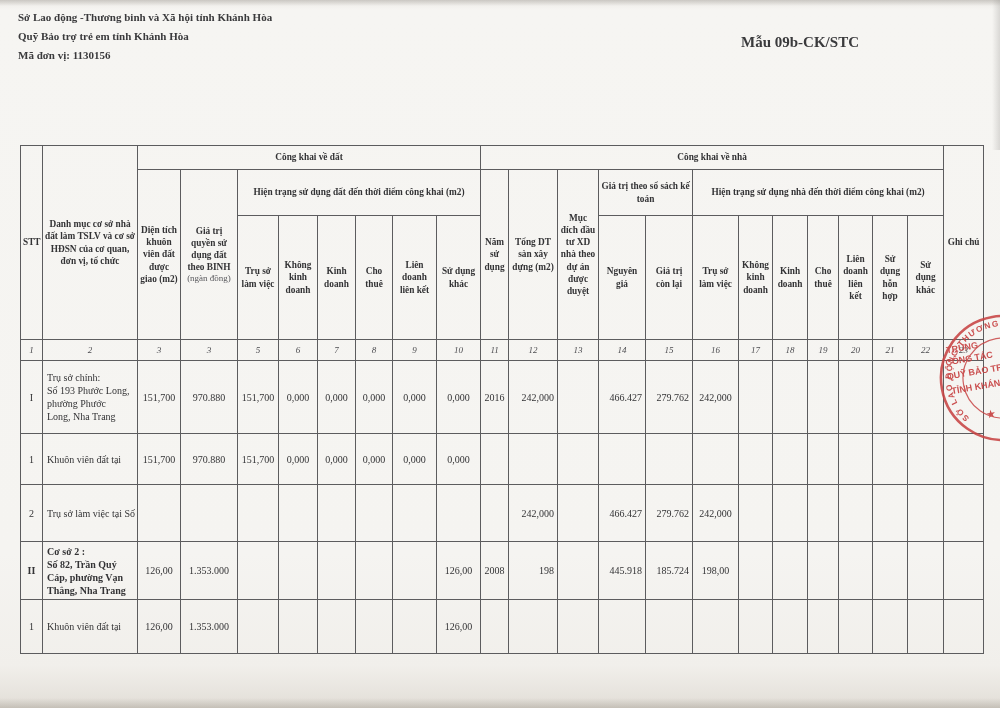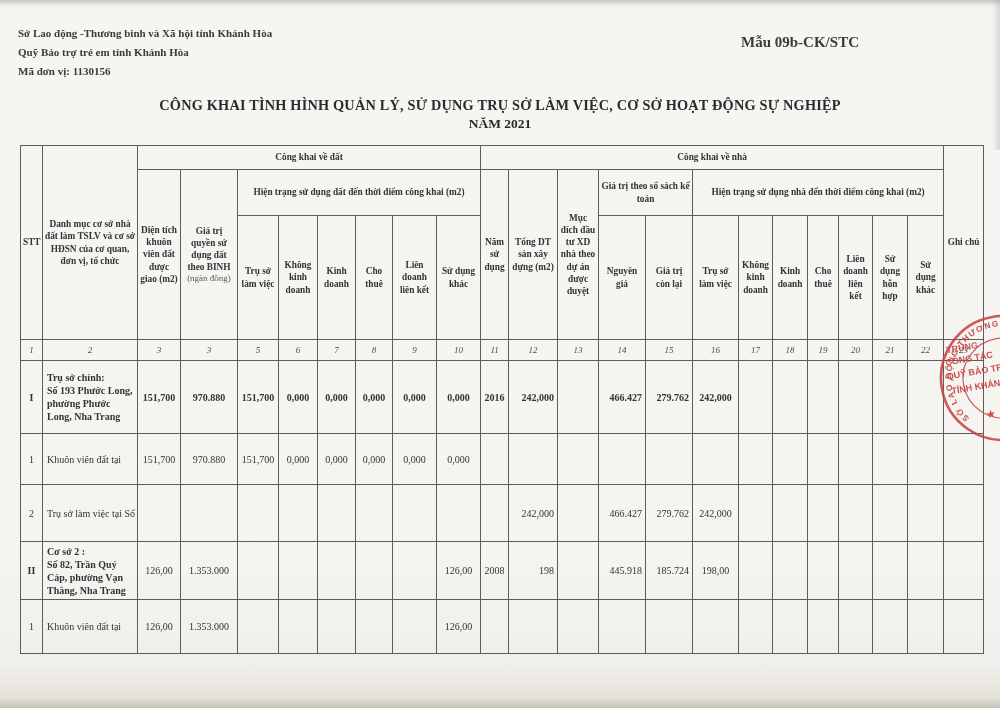--- a/index.html
+++ b/index.html
@@ -7,65 +7,61 @@
   .page{position:relative;width:1000px;height:708px;overflow:hidden;
         background:linear-gradient(180deg,#eceae6 0px,#f6f5f2 10px,#f5f4f1 78%,#f1efeb 94%,#e2ded7 100%);
         color:#2f2f2f;}
   .edge-top{position:absolute;left:0;top:0;width:1000px;height:6px;
         background:linear-gradient(180deg,rgba(140,135,128,.35),rgba(140,135,128,0));}
   .edge-right{position:absolute;right:0;top:0;width:8px;height:150px;
         background:linear-gradient(270deg,rgba(150,148,145,.30),rgba(150,148,145,0));}
   .edge-bottom{position:absolute;left:0;bottom:0;width:1000px;height:10px;
         background:linear-gradient(0deg,rgba(120,112,100,.28),rgba(120,112,100,0));}
 
-  .letterhead{position:absolute;left:18px;top:24px;font-size:11px;font-weight:bold;color:#3a3a3c;line-height:19px;}
+  .letterhead{position:absolute;left:18px;top:8px;font-size:11px;font-weight:bold;color:#3a3a3c;line-height:19px;}
   .formbox{position:absolute;left:630px;top:34px;width:340px;text-align:center;color:#3a3a3c;}
   .form-no{font-size:15px;font-weight:bold;}
   .form-ref{font-size:9.8px;font-style:italic;color:#55565c;margin-top:4px;}
 
   .title{position:absolute;left:0;top:97px;width:1000px;text-align:center;color:#2b2b2d;}
   .title .t1{font-size:14.3px;font-weight:bold;letter-spacing:.2px;}
   .title .t2{font-size:13.5px;font-weight:bold;margin-top:2px;}
 
   table.main{position:absolute;left:20px;top:145px;width:963px;border-collapse:collapse;table-layout:fixed;}
   table.main th,table.main td{border:1px solid #5c5c5e;padding:1px 2px;overflow:hidden;}
   table.main th{font-size:9.3px;font-weight:bold;text-align:center;vertical-align:middle;line-height:1.3;color:#333335;}
   th.grp{font-size:10px;}
   th .unit{display:block;font-weight:normal;color:#5a5a5e;font-size:9px;}
   tr.hr-a{height:24px;} tr.hr-b{height:46px;} tr.hr-c{height:124px;}
   tr.hr-n{height:21px;}
   tr.hr-n td{font-size:9px;font-style:italic;color:#4c4c50;text-align:center;vertical-align:middle;}
   tr.dr td{font-size:10px;text-align:center;vertical-align:middle;color:#333335;}
   tr.dr-1{height:73px;} tr.dr-2{height:51px;} tr.dr-3{height:57px;} tr.dr-4{height:58px;} tr.dr-5{height:54px;}
   tr.dr td.name{text-align:left;padding-left:4px;white-space:pre-line;line-height:1.3;}
   tr.dr td.tr{text-align:right;padding-right:3px;}
-  tr.bold-row td{font-weight:bold;}
+  tr.bold-row td{font-weight:normal;}
   td.b{font-weight:bold;}
 
   .stamp{position:absolute;left:936px;top:308px;opacity:.92;}
 </style>
 </head>
 <body>
 
 <div class="page">
 
   <div class="letterhead">
     <div>Sở Lao động -Thương binh và Xã hội tỉnh Khánh Hòa</div>
     <div>Quỹ Bảo trợ trẻ em tỉnh Khánh Hòa</div>
     <div>Mã đơn vị: 1130156</div>
   </div>
 
   <div class="formbox">
     <div class="form-no">Mẫu 09b-CK/STC</div>
   </div>
 
-  <div class="title">
-    <div class="t1">CÔNG KHAI TÌNH HÌNH QUẢN LÝ,  SỬ DỤNG TRỤ SỞ LÀM VIỆC, CƠ SỞ HOẠT ĐỘNG SỰ NGHIỆP</div>
-    <div class="t2">NĂM  2021</div>
-  </div>
 
   <table class="main">
     <colgroup>
       <col style="width:22px">
         <col style="width:95px">
         <col style="width:43px">
         <col style="width:57px">
       <col style="width:41px">
         <col style="width:39px">
         <col style="width:38px">

